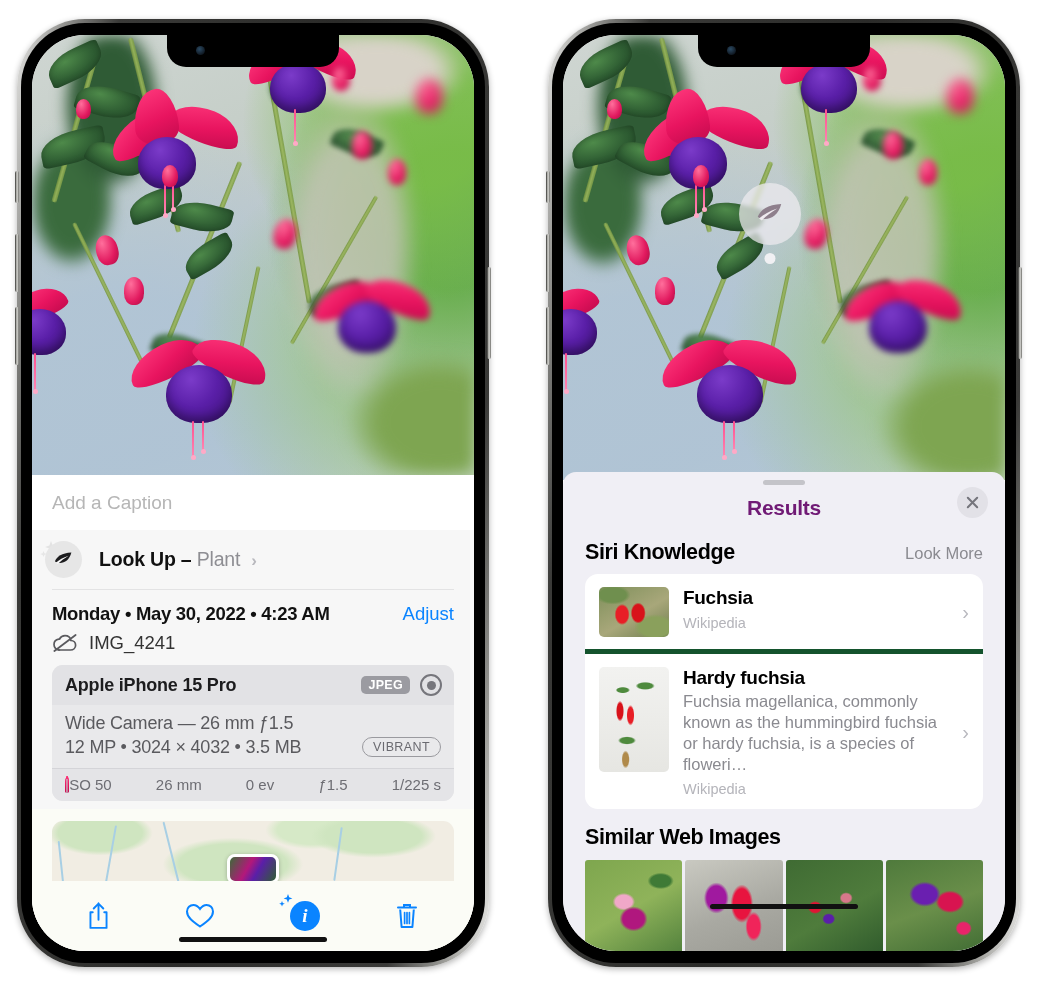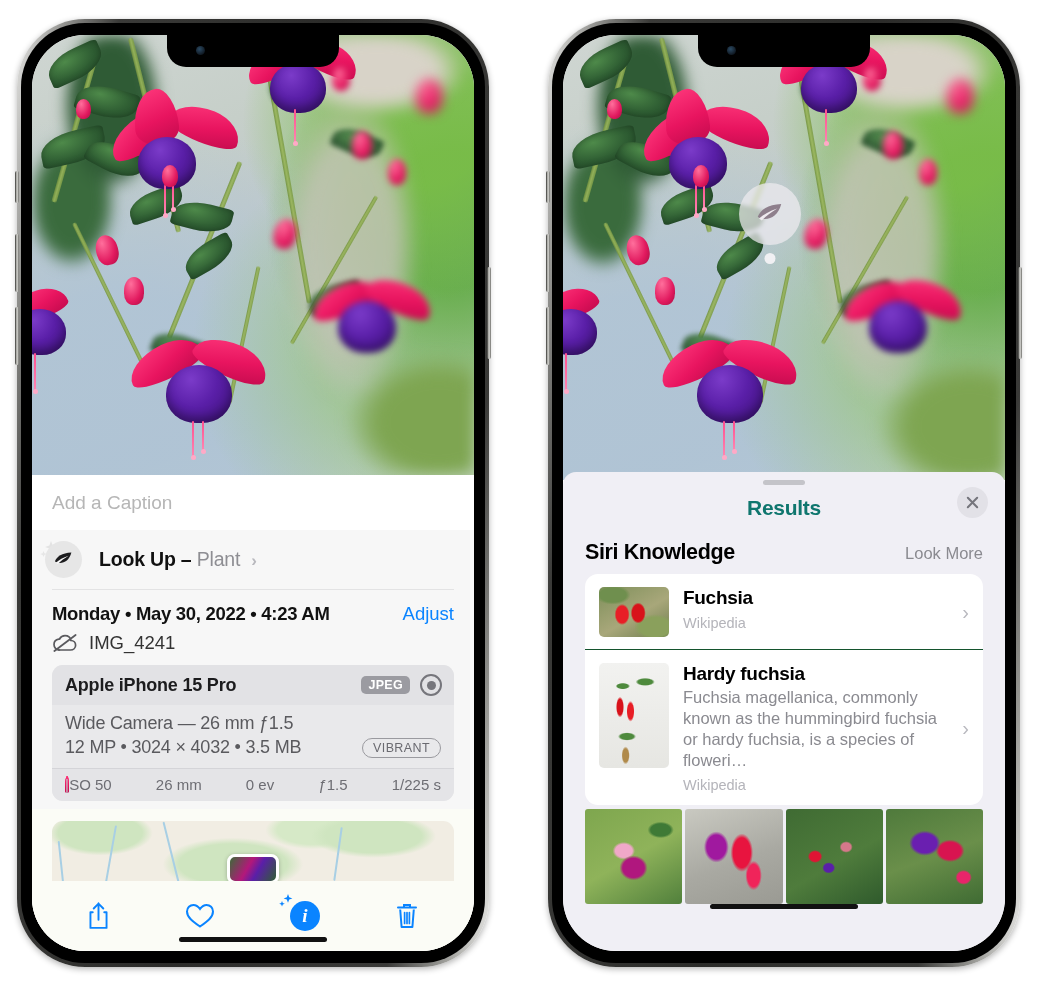--- a/index.html
+++ b/index.html
@@ -190,21 +190,21 @@
     background: #9b9ba1; color: #fff; font-size: 12.5px; font-weight: 700;
     padding: 2px 7px; border-radius: 5px; letter-spacing: .3px;
   }
   .raw-ring {
     width: 22px; height: 22px; border-radius: 50%;
     border: 2px solid #76767c; display:flex; align-items:center; justify-content:center;
   }
   .raw-ring i { width: 9px; height: 9px; border-radius: 50%; background:#76767c; display:block; }
   .exif-body { padding: 8px 13px 10px; background: #e9e9eb; }
   .exif-line { font-size: 18px; color: #5a5a5e; letter-spacing: -.2px; }
-  .exif-line2 { display: flex; align-items: flex-end; justify-content: space-between; margin-top: 3px; }
+  .exif-line2 { display: flex; align-items: flex-start; justify-content: space-between; margin-top: 3px; }
   .tag-vibrant {
     border: 1px solid #9a9a9f; color: #6a6a70; border-radius: 12px;
     font-size: 12.5px; padding: 2px 10px; letter-spacing: .4px;
   }
   .exif-foot {
     display: flex; align-items: center; justify-content: space-between;
     padding: 7px 13px 8px; background: #e4e4e7;
     border-top: 1px solid #d4d4d8;
     font-size: 15px; color: #6d6d73;
   }
@@ -263,37 +263,37 @@
     z-index: 25; overflow: hidden;
   }
   .grabber {
     width: 42px; height: 5px; border-radius: 3px; background: #c4c4c9;
     margin: 8px auto 0;
   }
   .results-head {
     position: relative; height: 46px;
     display: flex; align-items: center; justify-content: center;
   }
-  .results-title { font-size: 21px; font-weight: 700; color: #0f766e; letter-spacing: -.3px; }
+  .results-title { font-size: 21px; font-weight: 700; color: #701a75; letter-spacing: -.3px; }
   .close-btn {
     position: absolute; right: 17px; top: 2px;
     width: 31px; height: 31px; border-radius: 50%; background: #e2e1e7;
     display: flex; align-items: center; justify-content: center;
     color: #75757c;
   }
   .sec-head {
     display: flex; align-items: baseline; justify-content: space-between;
     padding: 9px 22px 9px 22px;
   }
   .sec-title { font-size: 21.5px; font-weight: 700; color: #000; letter-spacing: -.4px; }
   .sec-action { font-size: 16.5px; color: #8a8a90; }
 
   .know-card { margin: 0 22px; background: #fff; border-radius: 13px; overflow: hidden; }
   .know-row { display: flex; gap: 14px; padding: 13px 14px 12px; position: relative; }
-  .know-row + .know-row { border-top: 1px solid #14532d; justify-content: flex-end; }
+  .know-row + .know-row { border-top: 5px solid #14532d; justify-content: flex-end; }
   .know-thumb { flex: 0 0 auto; border-radius: 5px; overflow: hidden; }
   .know-text { flex: 1 1 auto; min-width: 0; padding-right: 26px; }
   .know-name { font-size: 19px; font-weight: 700; color: #000; letter-spacing: -.3px; }
   .know-desc { font-size: 16.5px; line-height: 21px; color: #8a8a90; margin-top: 2px; }
   .know-src { font-size: 14.5px; color: #b4b4ba; margin-top: 6px; }
   .know-chev { position: absolute; right: 14px; top: 50%; transform: translateY(-50%); color: #b9b9bf; font-size: 20px; }
 
   .thumb-a {
     width: 70px; height: 50px;
     background:
@@ -677,20 +677,23 @@
               <span class="know-thumb thumb-b"></span>
               <span class="know-text">
                 <span class="know-name" style="display:block">Hardy fuchsia</span>
                 <span class="know-desc" style="display:block">Fuchsia magellanica, commonly known as the hummingbird fuchsia or hardy fuchsia, is a species of floweri…</span>
                 <span class="know-src" style="display:block">Wikipedia</span>
               </span>
               <span class="know-chev">›</span>
             </div>
           </div>
 
+          <div class="sec-head" style="padding-top:16px;padding-bottom:6px;">
+            <span class="sec-title">Similar Web Images</span>
+          </div>
 
           <div class="web-strip">
             <span class="web-img w1"></span>
             <span class="web-img w2"></span>
             <span class="web-img w3"></span>
             <span class="web-img w4"></span>
           </div>
         </div>
 
         <div class="home-ind" style="bottom:42px;"></div>

